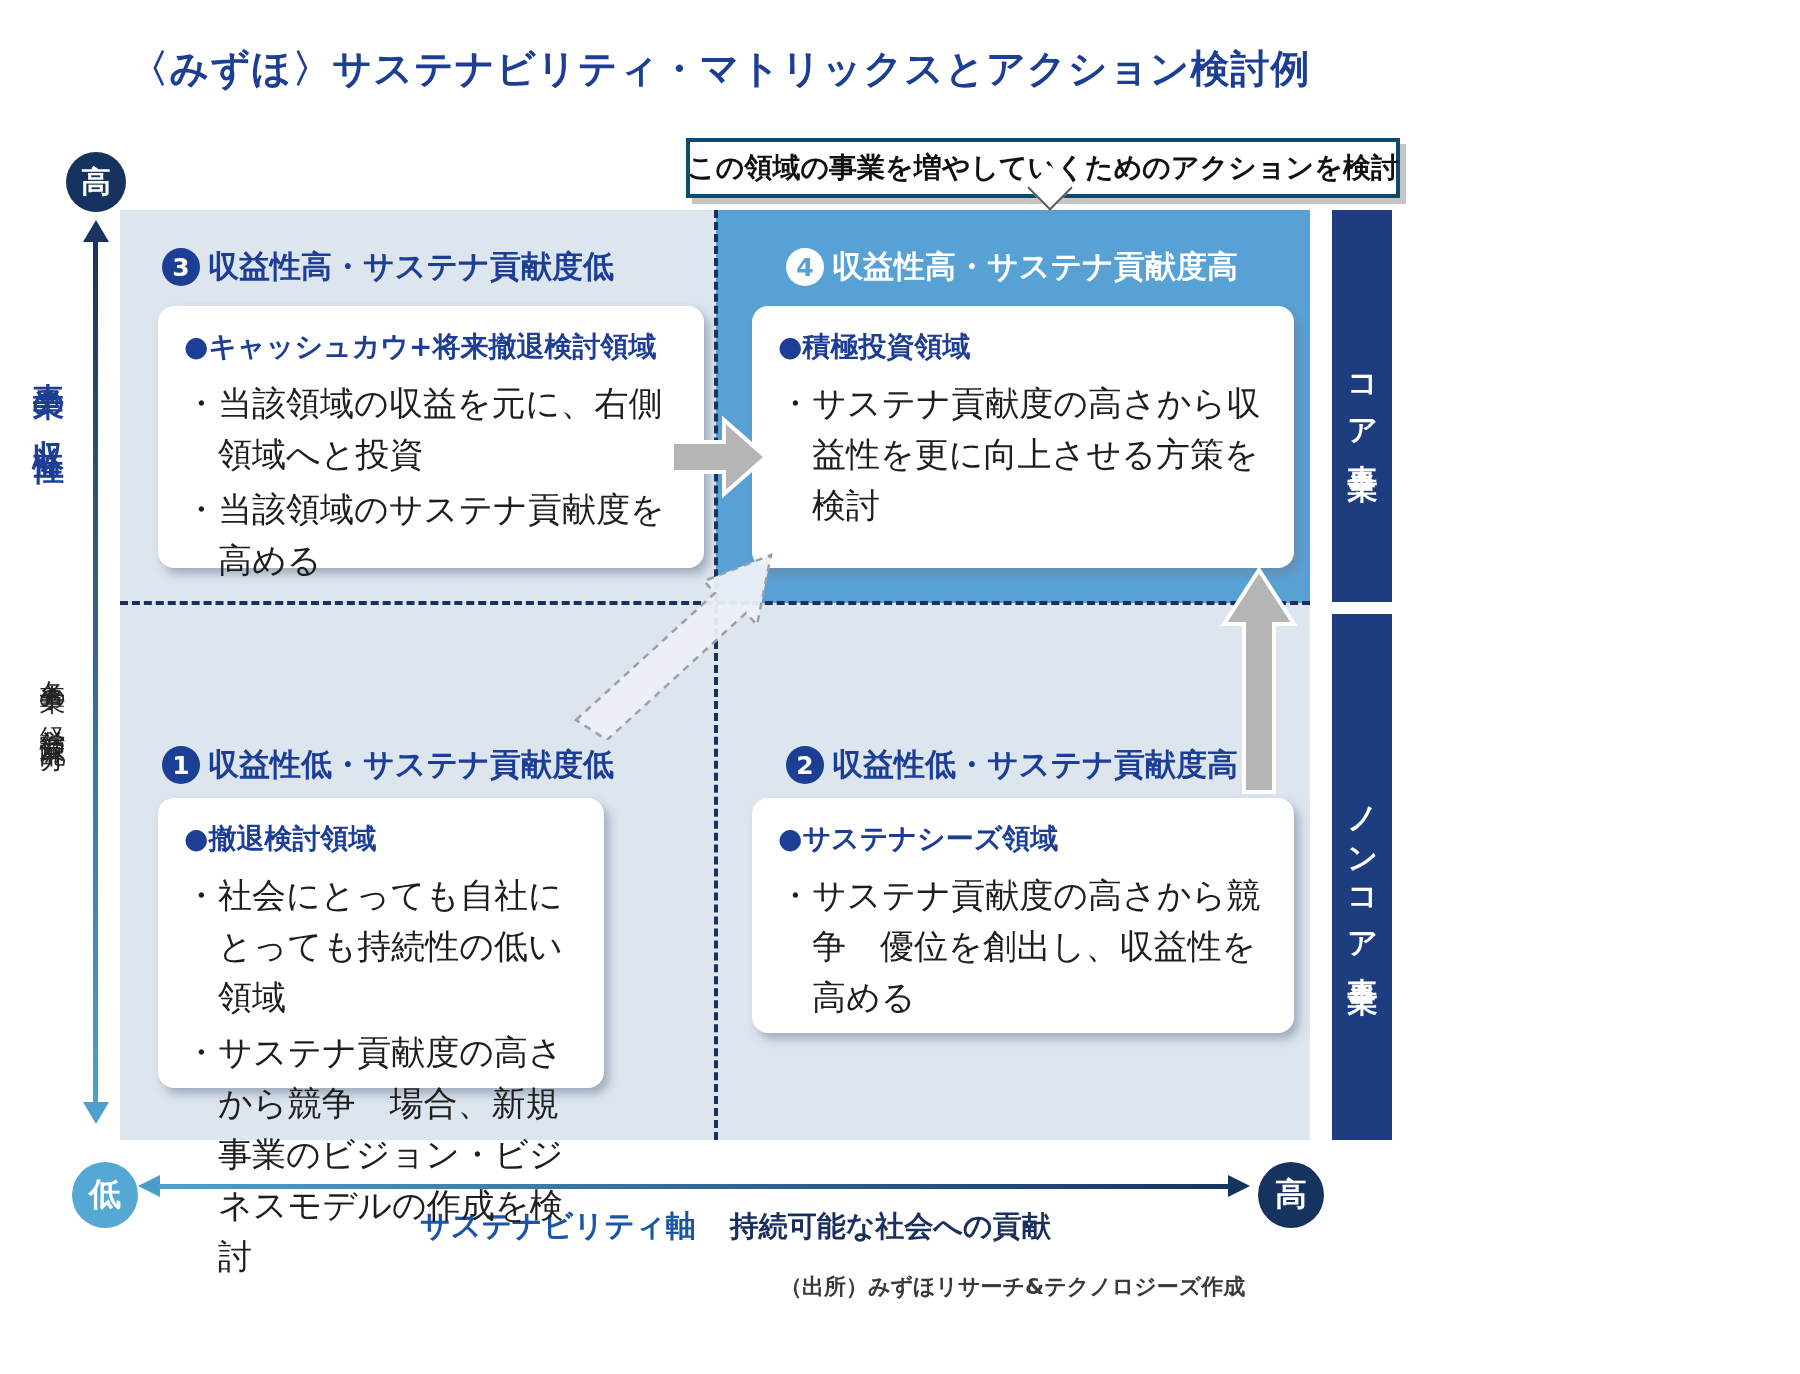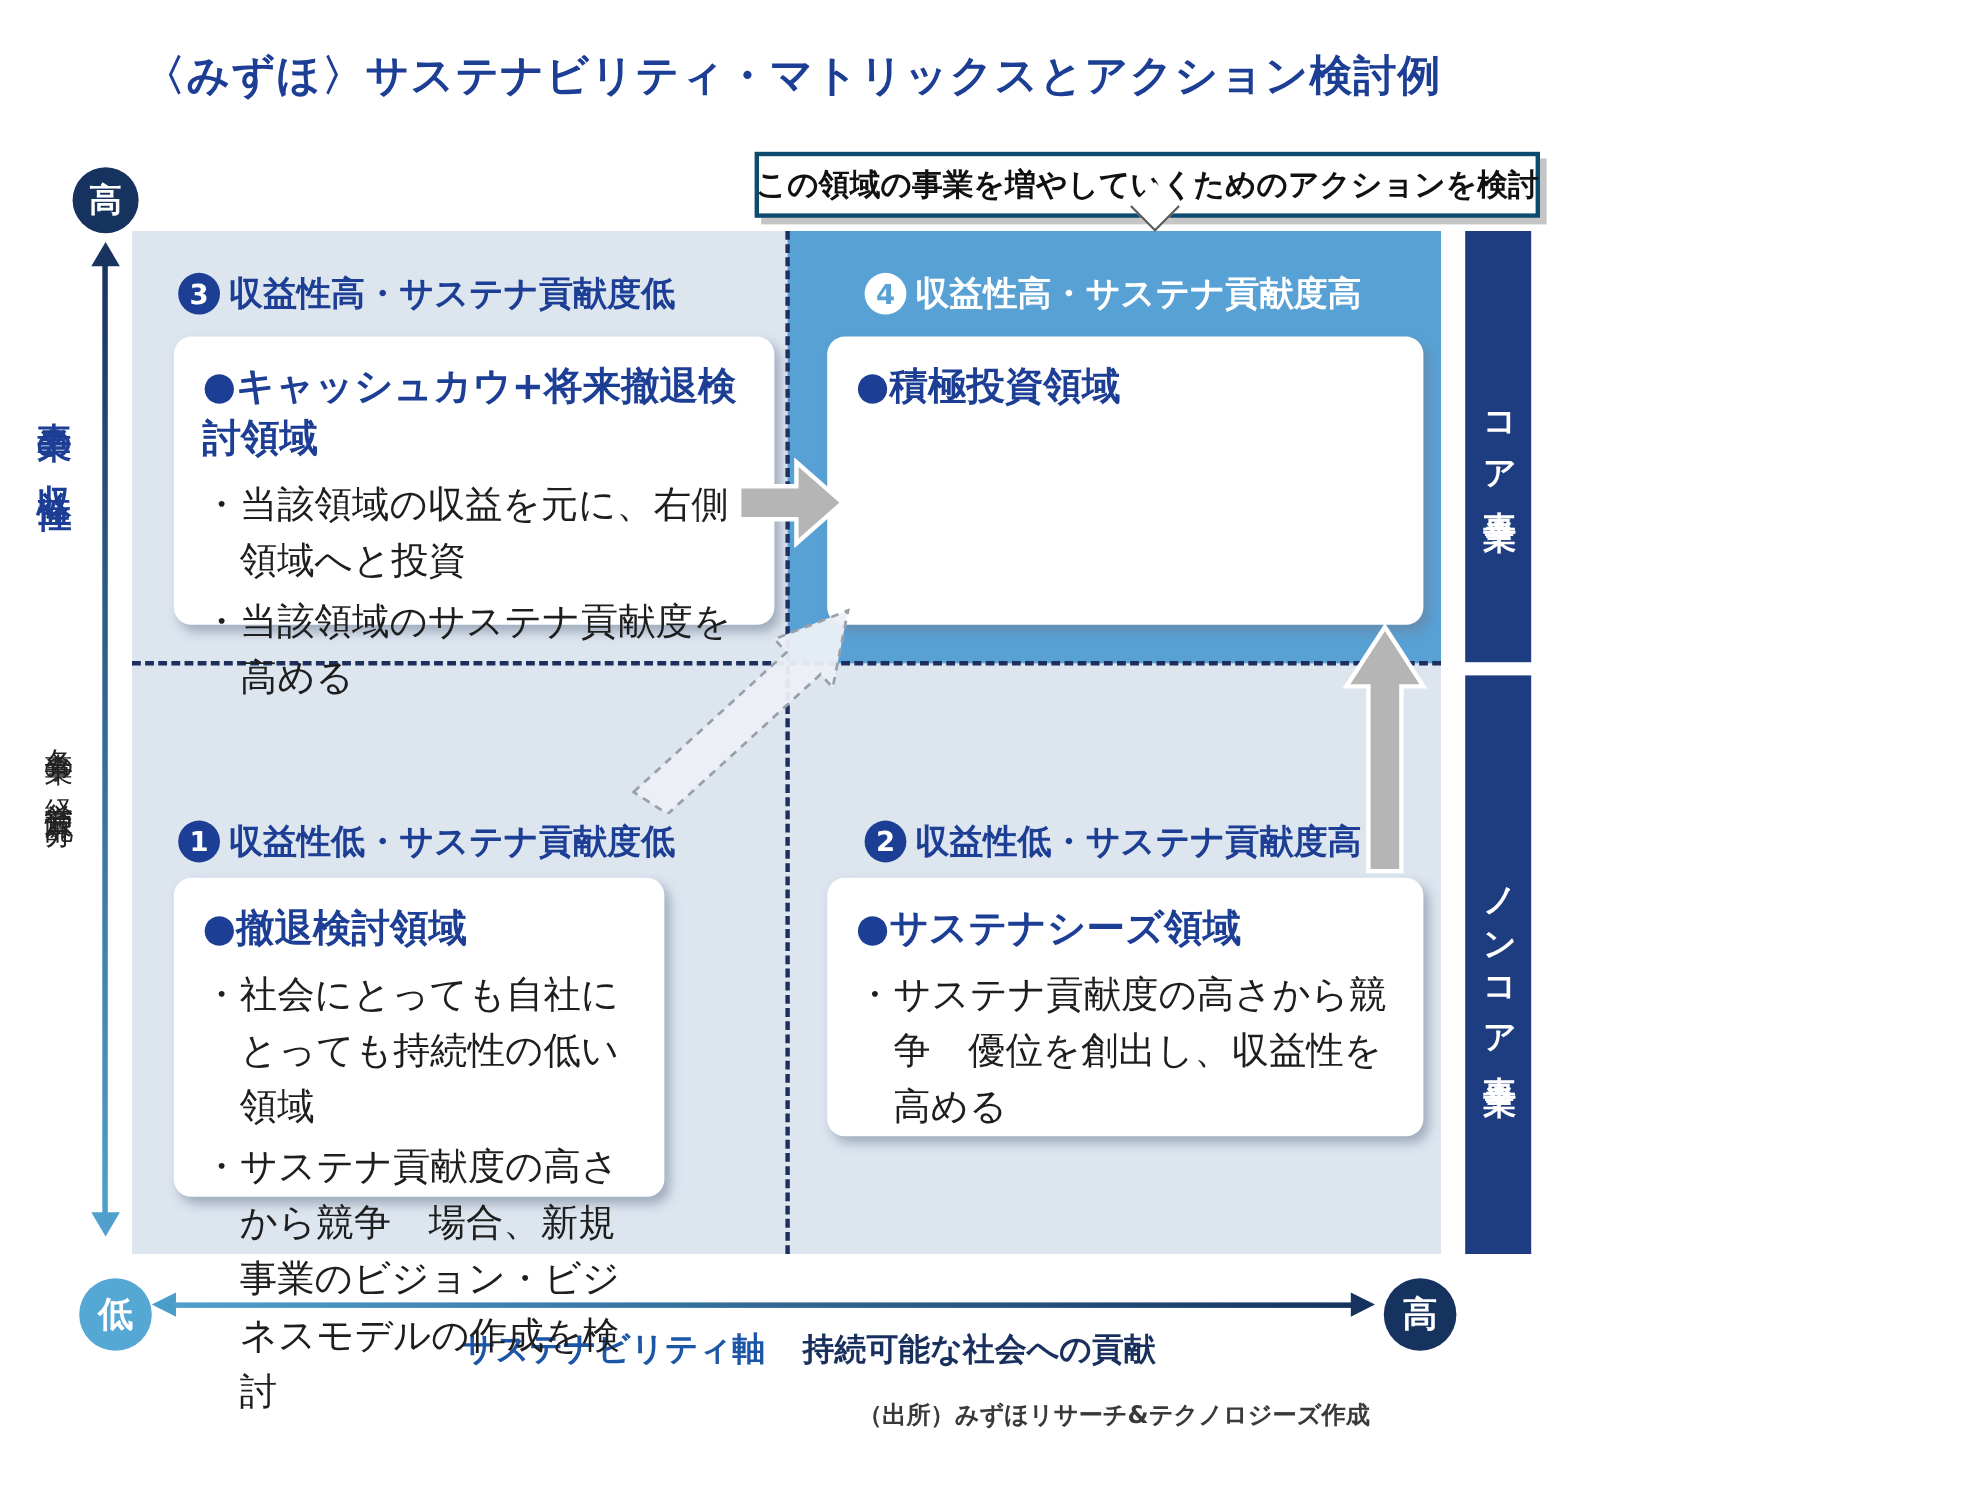--- a/index.html
+++ b/index.html
@@ -30,21 +30,21 @@
             font-size:31px;font-weight:bold;color:#1d3e95;z-index:3;white-space:nowrap;}
   .qnum{width:38px;height:38px;border-radius:50%;background:#1d3e95;color:#fff;
         display:inline-flex;align-items:center;justify-content:center;
         font-weight:bold;font-size:25px;flex:0 0 auto;}
   .q4head{color:#fff;}
   .q4head .qnum{background:#fff;color:#58a1d5;}
 
   
   .card{position:absolute;background:#fff;border-radius:16px;z-index:3;
         box-shadow:5px 6px 10px rgba(110,125,150,.55);padding:22px 26px;box-sizing:border-box;}
-  .card-title{font-size:35px;font-weight:bold;color:#1d3e95;margin-bottom:12px;}
+  .card-title{font-size:28px;font-weight:bold;color:#1d3e95;margin-bottom:12px;}
   .bullet{font-size:34px;color:#1e1e1e;line-height:1.5;padding-left:1em;text-indent:-1em;margin-bottom:4px;}
 
   .arrow{position:absolute;z-index:4;}
 
   
   .y-line{position:absolute;left:93px;top:238px;width:5px;height:868px;
           background:linear-gradient(to bottom,#18345f,#4fa0cd);z-index:1;}
   .y-arrow-top{position:absolute;left:83px;top:220px;width:0;height:0;
                border-left:13px solid transparent;border-right:13px solid transparent;
                border-bottom:22px solid #18345f;}
@@ -120,20 +120,21 @@
   </div>
 
   <div class="card" style="left:158px;top:306px;width:546px;height:262px;">
     <div class="card-title">●キャッシュカウ+将来撤退検討領域</div>
     <div class="bullet">・当該領域の収益を元に、右側領域へと投資</div>
     <div class="bullet">・当該領域のサステナ貢献度を高める</div>
   </div>
 
   <div class="card" style="left:752px;top:306px;width:542px;height:262px;">
     <div class="card-title">●積極投資領域</div>
+    <div class="bullet">・サステナ貢献度の高さから収益性を更に向上させる方策を検討</div>
   </div>
 
   <div class="card" style="left:158px;top:798px;width:446px;height:290px;">
     <div class="card-title">●撤退検討領域</div>
     <div class="bullet">・社会にとっても自社にとっても持続性の低い領域</div>
     <div class="bullet">・サステナ貢献度の高さから競争　場合、新規事業のビジョン・ビジネスモデルの作成を検討</div>
   </div>
 
   <div class="card" style="left:752px;top:798px;width:542px;height:235px;">
     <div class="card-title">●サステナシーズ領域</div>

